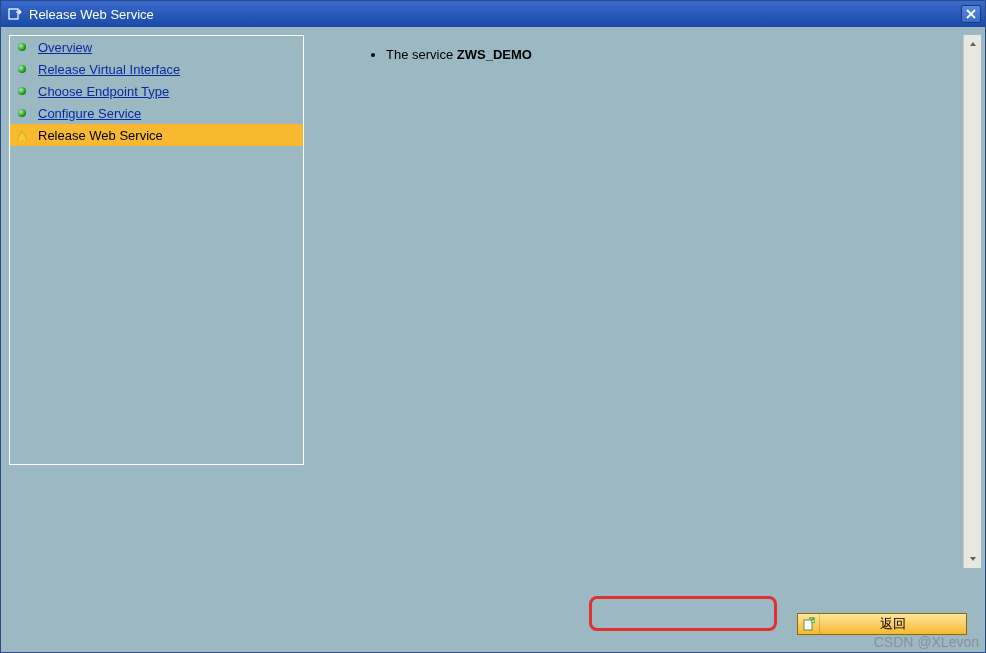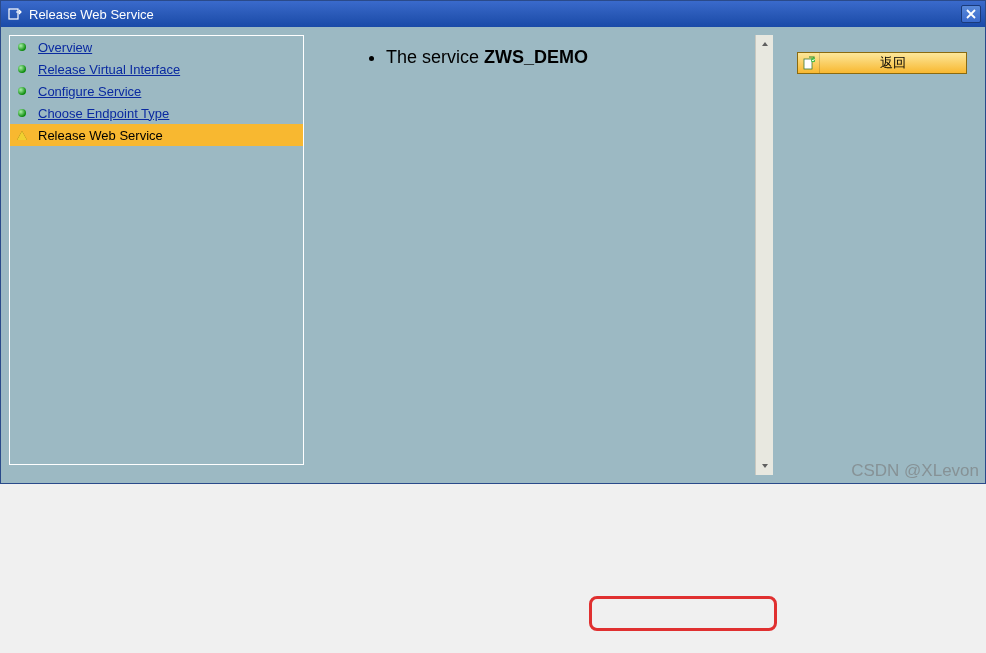--- a/index.html
+++ b/index.html
@@ -8,21 +8,21 @@
     font-family: Arial, sans-serif;
     font-size: 13px;
     background: #f0f0f0;
     width: 986px;
     height: 653px;
     overflow: hidden;
     position: relative;
   }
   .window {
     width: 986px;
-    height: 484px;
+    height: 653px;
     display: flex;
     flex-direction: column;
     border: 1px solid #2a4a8a;
   }
   .titlebar {
     height: 26px;
     background: linear-gradient(to bottom, #3a6acc 0%, #2a5ab8 50%, #1a4aa8 100%);
     display: flex;
     align-items: center;
     padding: 0 4px 0 6px;
@@ -40,21 +40,21 @@
     border: 1px solid #1a3a7a;
     border-radius: 2px;
     display: flex; align-items: center; justify-content: center;
     cursor: pointer;
   }
   .content-area {
     flex: 1;
     background: #9cb9c3;
     padding: 8px;
     display: flex;
-    flex-direction: row;
+    flex-direction: column;
     position: relative;
     gap: 28px;
   }
   .main-row {
     flex: 1;
     display: flex;
     gap: 12px;
     min-height: 0;
   }
   .sidebar {
@@ -108,21 +108,21 @@
     color: #000;
     font-size: 15px;
   }
   .content-panel .heading {
     margin: 0 0 14px 0;
   }
   .content-panel ul {
     margin: 0; padding-left: 50px;
   }
   .content-panel li {
-    font-size: 18px;
+    font-size: 13px;
     padding: 2px 0;
   }
   .scrollbar {
     position: absolute;
     right: -4px; top: 0; bottom: 0;
     width: 18px;
     background: #e8e8e0;
     border-left: 1px solid #c8c8c0;
     display: flex; flex-direction: column;
   }
@@ -169,21 +169,21 @@
   .highlight-box {
     position: absolute;
     border: 3px solid #e03030;
     border-radius: 8px;
     pointer-events: none;
   }
   .watermark {
     position: absolute;
     right: 6px;
     bottom: 2px;
-    font-size: 17px;
+    font-size: 14px;
     color: rgba(120,120,120,0.6);
     pointer-events: none;
   }
 </style>
 </head>
 <body>
 
 <div class="window">
 
   <div class="titlebar">
@@ -209,25 +209,25 @@
           <div class="nav-item done">
             <span class="dot"></span>
             <a>Overview</a>
           </div>
           <div class="nav-item done">
             <span class="dot"></span>
             <a>Release Virtual Interface</a>
           </div>
           <div class="nav-item done">
             <span class="dot"></span>
+            <a>Choose Endpoint Type</a>
+          </div>
+          <div class="nav-item done">
+            <span class="dot"></span>
             <a>Configure Service</a>
-          </div>
-          <div class="nav-item done">
-            <span class="dot"></span>
-            <a>Choose Endpoint Type</a>
           </div>
           <div class="nav-item current">
             <span class="dot">
                 <span class="tri"></span>
               </span>
             <span class="lbl">Release Web Service</span>
           </div>
         </div>
       </div>
 

